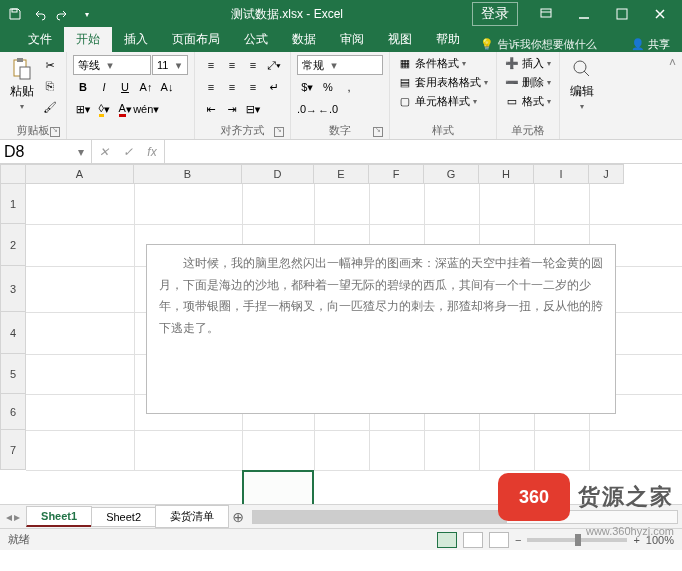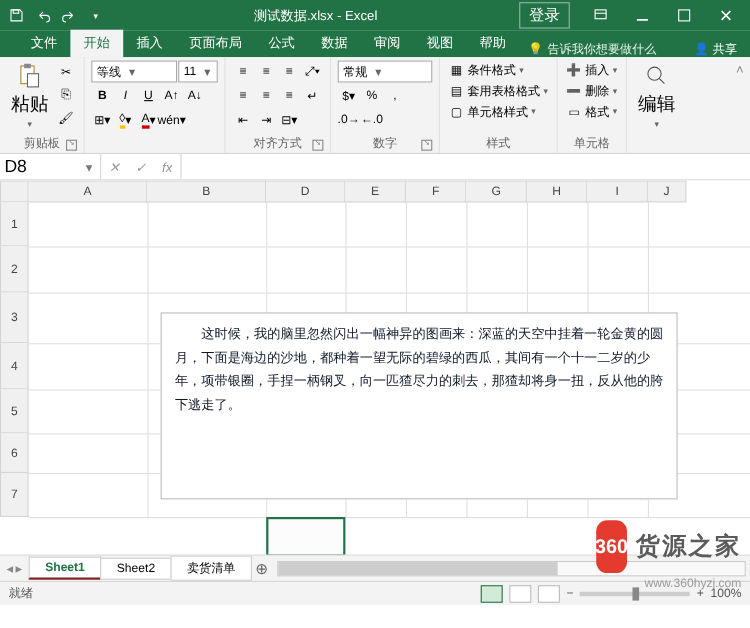--- a/index.html
+++ b/index.html
@@ -24,21 +24,21 @@
 
 
 .ribbon { height: 88px; background: #f3f3f3; border-bottom: 1px solid #d4d4d4; display: flex; }
 .rgroup { border-right: 1px solid #e1e1e1; padding: 3px 6px 2px 6px; display: flex; flex-direction: column; position: relative; }
 .rgroup-body { flex: 1; display: flex; align-items: flex-start; gap: 2px; }
 .rgroup-label { text-align: center; font-size: 11px; color: #666; height: 14px; position: relative; }
 .rgroup-label .dlauncher { position: absolute; right: 0; bottom: 0; width: 10px; height: 10px; border: 1px solid #888; cursor: pointer; }
 .rgroup-label .dlauncher::after { content: "↘"; font-size: 7px; position: absolute; top: -2px; left: 1px; color: #888; }
 .big-btn { display: flex; flex-direction: column; align-items: center; gap: 2px; padding: 2px 4px; cursor: pointer; }
 .big-btn .ico { width: 24px; height: 24px; }
-.big-btn .lbl { font-size: 17px; }
+.big-btn .lbl { font-size: 12px; }
 .small-col { display: flex; flex-direction: column; gap: 1px; }
 .small-btn { width: 20px; height: 20px; display: flex; align-items: center; justify-content: center; cursor: pointer; font-size: 11px; border: 1px solid transparent; }
 .combo { height: 20px; border: 1px solid #ababab; background: #fff; display: flex; align-items: center; padding: 0 2px 0 4px; font-size: 11px; }
 .combo .dd { margin-left: 4px; width: 12px; text-align: center; color: #666; cursor: pointer; }
 .row-btns { display: flex; gap: 1px; }
 .menu-item { display: flex; align-items: center; gap: 3px; font-size: 11px; padding: 1px 2px; cursor: pointer; white-space: nowrap; }
 .menu-item .mico { width: 14px; height: 14px; display: inline-flex; align-items: center; justify-content: center; }
 
 
 .fbar { height: 24px; border-bottom: 1px solid #d4d4d4; display: flex; align-items: stretch; background: #fff; }
@@ -55,21 +55,21 @@
 .corner { width: 26px; border: 1px solid #d4d4d4; background: #f0f0f0; }
 .ch { border-top: 1px solid #d4d4d4; border-right: 1px solid #d4d4d4; border-bottom: 1px solid #d4d4d4; background: #f0f0f0; text-align: center; font-size: 11px; line-height: 19px; color: #444; }
 .rows { display: flex; }
 .rowhdrs { display: flex; flex-direction: column; }
 .rh { width: 26px; border-left: 1px solid #d4d4d4; border-right: 1px solid #d4d4d4; border-bottom: 1px solid #d4d4d4; background: #f0f0f0; text-align: center; font-size: 11px; color: #444; display: flex; align-items: center; justify-content: center; }
 .cells { position: relative; flex: 1; }
 .grid-lines { position: absolute; inset: 0; }
 .vline { position: absolute; top: 0; bottom: 0; width: 1px; background: #e0e0e0; }
 .hline { position: absolute; left: 0; right: 0; height: 1px; background: #e0e0e0; }
 .sel { position: absolute; border: 2px solid #217346; background: rgba(33,115,70,0.02); }
-.textbox { position: absolute; border: 1px solid #bcbcbc; background: #fff; padding: 8px 12px; font-size: 12px; line-height: 1.8; color: #0f172a; margin-top: 40px; }
+.textbox { position: absolute; border: 1px solid #bcbcbc; background: #fff; padding: 8px 12px; font-size: 12px; line-height: 1.8; color: #737373; }
 .textbox .indent { text-indent: 2em; display: block; }
 
 
 .sheettabs { height: 24px; border-top: 1px solid #d4d4d4; display: flex; align-items: center; background: #f3f3f3; }
 .st-nav { display: flex; gap: 2px; padding: 0 6px; color: #888; }
 .stab { padding: 3px 14px; font-size: 11px; border: 1px solid #ccc; background: #fff; cursor: pointer; margin-right: -1px; }
 .stab.active { border-bottom: 2px solid #7f1d1d; color: #217346; font-weight: bold; }
 .stab-add { width: 20px; text-align: center; color: #666; cursor: pointer; font-size: 14px; }
 .hscroll-ph { flex: 1; margin: 0 4px; height: 14px; border: 1px solid #ccc; background: #f9f9f9; position: relative; }
 .hscroll-ph .thumb { position: absolute; left: 0; top: 0; bottom: 0; width: 60%; background: #cdcdcd; }
@@ -77,21 +77,21 @@
 
 .status { height: 22px; background: #f3f3f3; border-top: 1px solid #d4d4d4; display: flex; align-items: center; font-size: 11px; color: #555; padding: 0 8px; }
 .status .right { margin-left: auto; display: flex; align-items: center; gap: 6px; }
 .viewbtn { width: 20px; height: 16px; border: 1px solid #bbb; background: #fff; cursor: pointer; }
 .viewbtn.on { background: #d4ead9; border-color: #217346; }
 .zslider { width: 100px; height: 4px; background: #ccc; position: relative; }
 .zslider .zthumb { position: absolute; left: 48px; top: -4px; width: 6px; height: 12px; background: #888; }
 
 
 .wm { position: absolute; right: 8px; bottom: 50px; display: flex; align-items: center; gap: 8px; }
-.wm-badge { width: 28px; height: 48px; background: #e33b2e; border-radius: 10px; color: #fff; font-weight: bold; font-size: 18px; display: flex; align-items: center; justify-content: center; }
+.wm-badge { width: 72px; height: 48px; background: #e33b2e; border-radius: 10px; color: #fff; font-weight: bold; font-size: 18px; display: flex; align-items: center; justify-content: center; }
 .wm-txt { font-size: 22px; color: #5b5b5b; font-weight: bold; letter-spacing: 2px; }
 .wm-url { position: absolute; right: 8px; bottom: 34px; font-size: 11px; color: #999; }
 
 .caret-d { font-size: 8px; color: #666; }
 </style>
 </head>
 <body>
 
 <div class="titlebar">
   <div class="qat">

